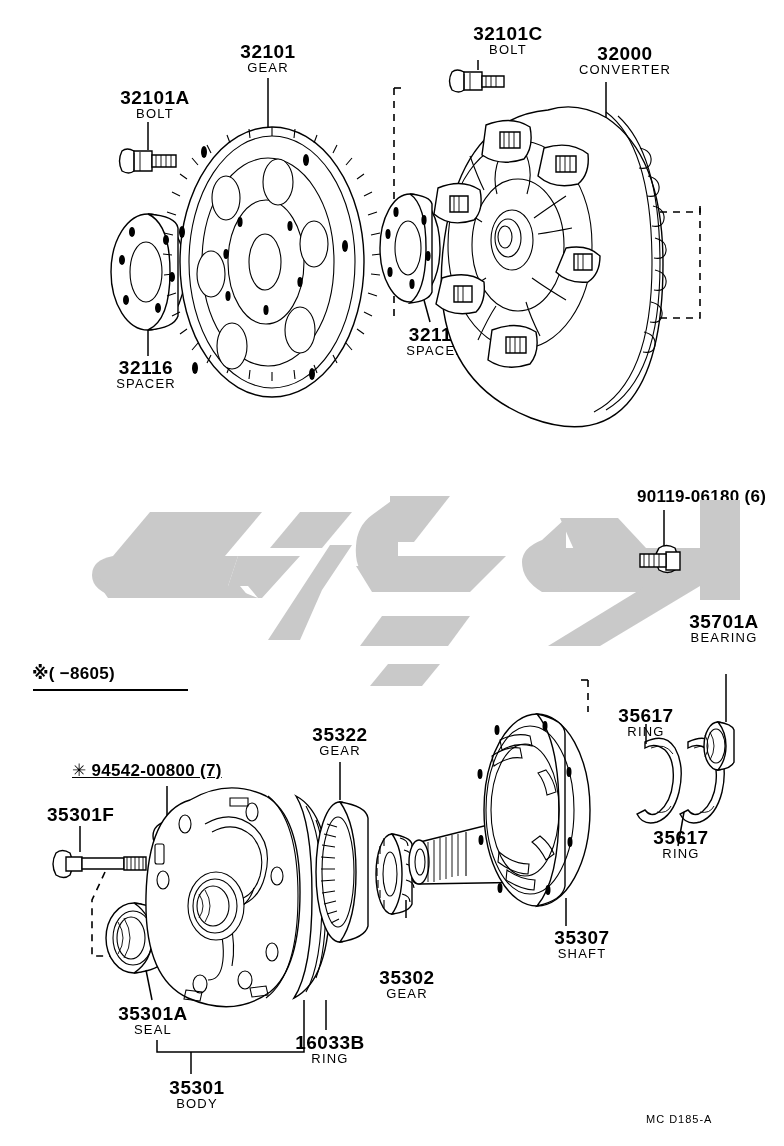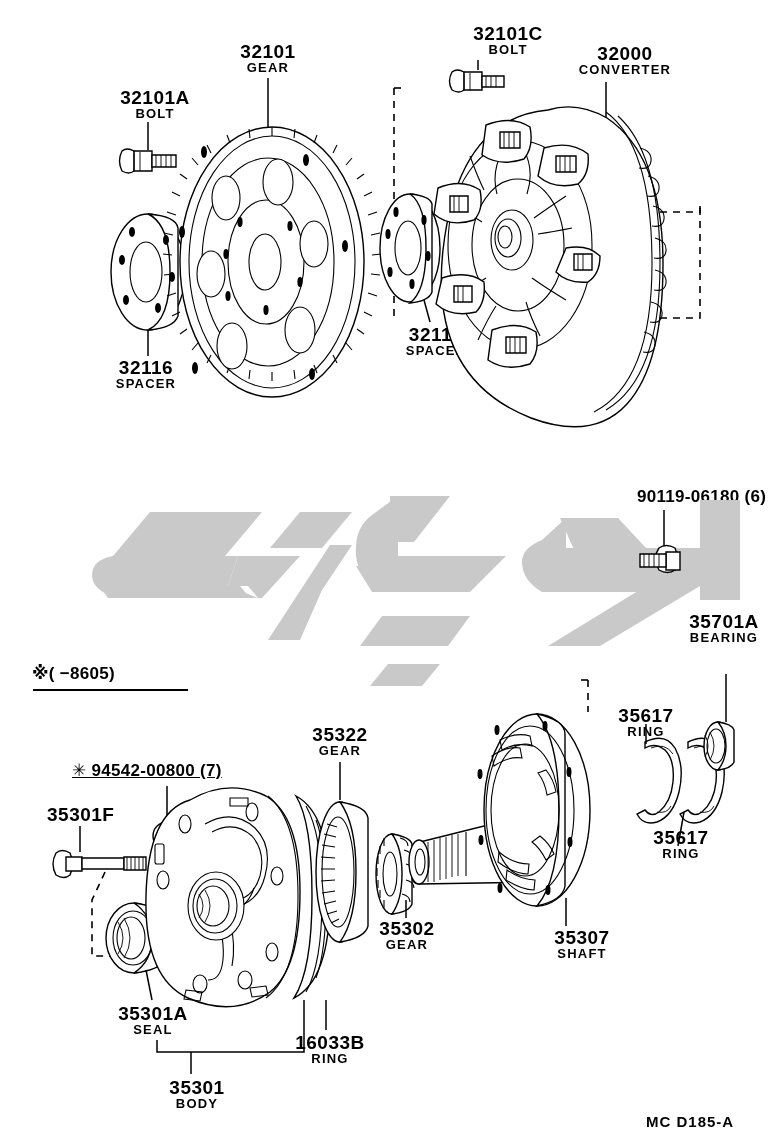--- a/index.html
+++ b/index.html
@@ -1,23 +1,23 @@
 <!DOCTYPE html>
 <html><head>
 <meta charset="utf-8">
 <style>
   html,body{margin:0;padding:0;background:#fff;}
   body{width:784px;height:1146px;position:relative;overflow:hidden;
        font-family:"Liberation Sans","DejaVu Sans",sans-serif;color:#000;}
   #sheet{position:absolute;inset:0;width:784px;height:1146px;}
   .lbl{position:absolute;white-space:nowrap;}
   .pn{font-size:19px;font-weight:bold;letter-spacing:0.5px;line-height:19px;}
-  .nm{font-size:13px;font-weight:bold;letter-spacing:1.2px;line-height:14px;}
+  .nm{font-size:13px;font-weight:normal;letter-spacing:1.2px;line-height:14px;}
   .qty{font-size:17px;font-weight:bold;letter-spacing:0.3px;line-height:18px;}
-  .code{font-size:15px;font-weight:bold;letter-spacing:1px;}
+  .code{font-size:11px;font-weight:normal;letter-spacing:1px;}
   .ctr{text-align:center;}
   svg{display:block;}
   .wm{fill:#c9c9c9;}
   .lnf{fill:#fff;stroke:#000;stroke-width:1.4;}
   .thin{fill:none;stroke:#000;stroke-width:1.1;}
   .thinf{fill:#fff;stroke:#000;stroke-width:1.1;}
   .hair{fill:none;stroke:#000;stroke-width:0.9;}
   .solid{fill:#000;stroke:none;}
   .dash{fill:none;stroke:#000;stroke-width:1.6;stroke-dasharray:7 6;}
   .leader{stroke:#000;stroke-width:1.5;fill:none;}
@@ -79,21 +79,21 @@
 <div class="lbl ctr" style="left:672px;top:612px;width:104px;">
   <div class="pn">35701A</div>
   <div class="nm">BEARING</div>
 </div>
 
 <div class="lbl ctr" style="left:638px;top:828px;width:86px;">
   <div class="pn">35617</div>
   <div class="nm">RING</div>
 </div>
 
-<div class="lbl ctr" style="left:364px;top:919px;width:86px;">
+<div class="lbl ctr" style="left:364px;top:968px;width:86px;">
   <div class="pn">35302</div>
   <div class="nm">GEAR</div>
 </div>
 
 <div class="lbl ctr" style="left:539px;top:928px;width:86px;">
   <div class="pn">35307</div>
   <div class="nm">SHAFT</div>
 </div>
 
 <div class="lbl ctr" style="left:105px;top:1004px;width:96px;">

